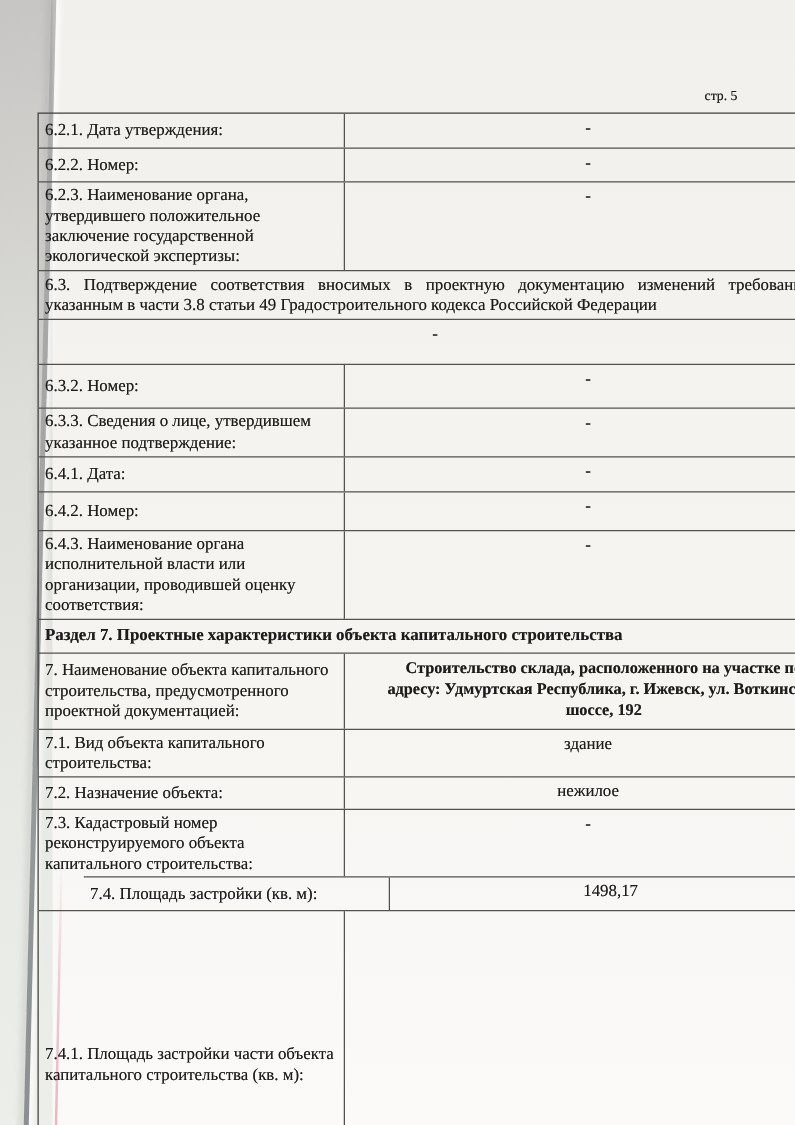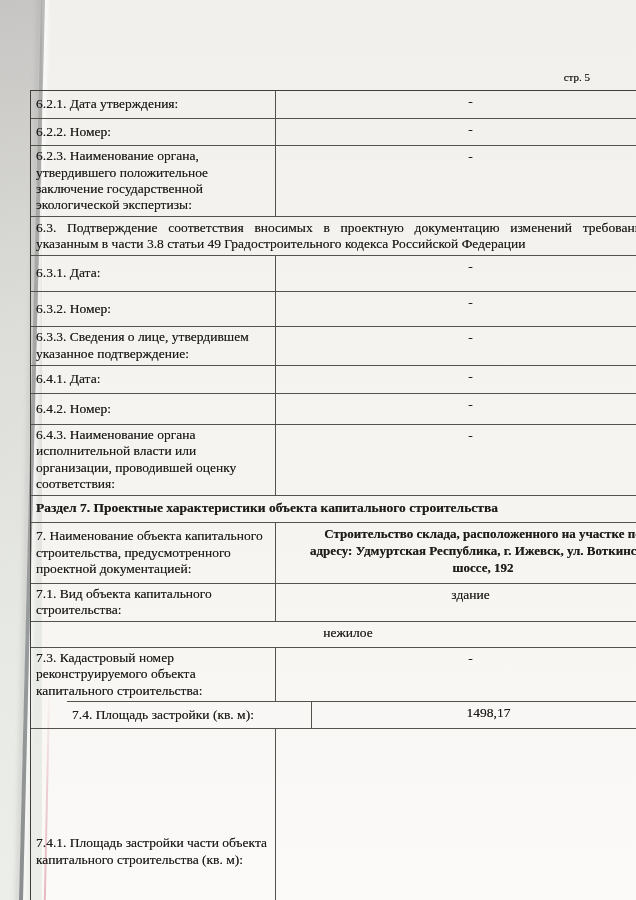--- a/index.html
+++ b/index.html
@@ -90,21 +90,20 @@
         <div class="cell value">-</div>
       </div>
       <div class="row pair" style="min-height: 71px;">
         <div class="cell label">6.2.3. Наименование органа, утвердившего положительное заключение государственной экологической экспертизы:</div>
         <div class="cell value">-</div>
       </div>
       <div class="row full" style="min-height: 38px;">
         <div class="cell fulltext">6.3. Подтверждение соответствия вносимых в проектную документацию изменений требованиям, указанным в части 3.8 статьи 49 Градостроительного кодекса Российской Федерации</div>
       </div>
       <div class="row pair" style="min-height: 36px;">
-        <div class="cell label">6.3.1. Дата:</div>
         <div class="cell value">-</div>
       </div>
       <div class="row pair" style="min-height: 35px;">
         <div class="cell label">6.3.2. Номер:</div>
         <div class="cell value">-</div>
       </div>
       <div class="row pair" style="min-height: 39px;">
         <div class="cell label">6.3.3. Сведения о лице, утвердившем указанное подтверждение:</div>
         <div class="cell value">-</div>
       </div>
@@ -125,20 +124,21 @@
       </div>
       <div class="row pair" style="min-height: 61px; gap: 25px;">
         <div class="cell label">7. Наименование объекта капитального строительства, предусмотренного проектной документацией:</div>
         <div class="cell value bold">Строительство склада, расположенного на участке по адресу: Удмуртская Республика, г. Ижевск, ул. Воткинское шоссе, 192</div>
       </div>
       <div class="row pair" style="min-height: 37px;">
         <div class="cell label">7.1. Вид объекта капитального строительства:</div>
         <div class="cell value">здание</div>
       </div>
       <div class="row pair" style="min-height: 26px;">
+        <div class="cell label">7.2. Назначение объекта:</div>
         <div class="cell value">нежилое</div>
       </div>
       <div class="row pair" style="min-height: 39px;">
         <div class="cell label">7.3. Кадастровый номер реконструируемого объекта капитального строительства:</div>
         <div class="cell value">-</div>
       </div>
       <div class="row pair" style="min-height: 27px; margin-left: 36px;">
         <div class="cell label">7.4. Площадь застройки (кв. м):</div>
         <div class="cell value">1498,17</div>
       </div>

